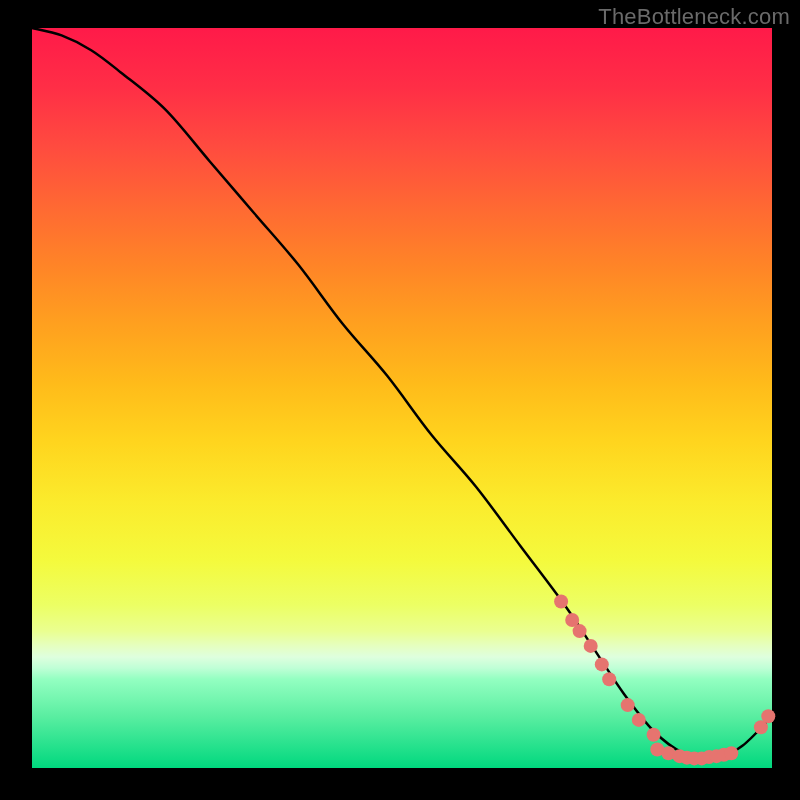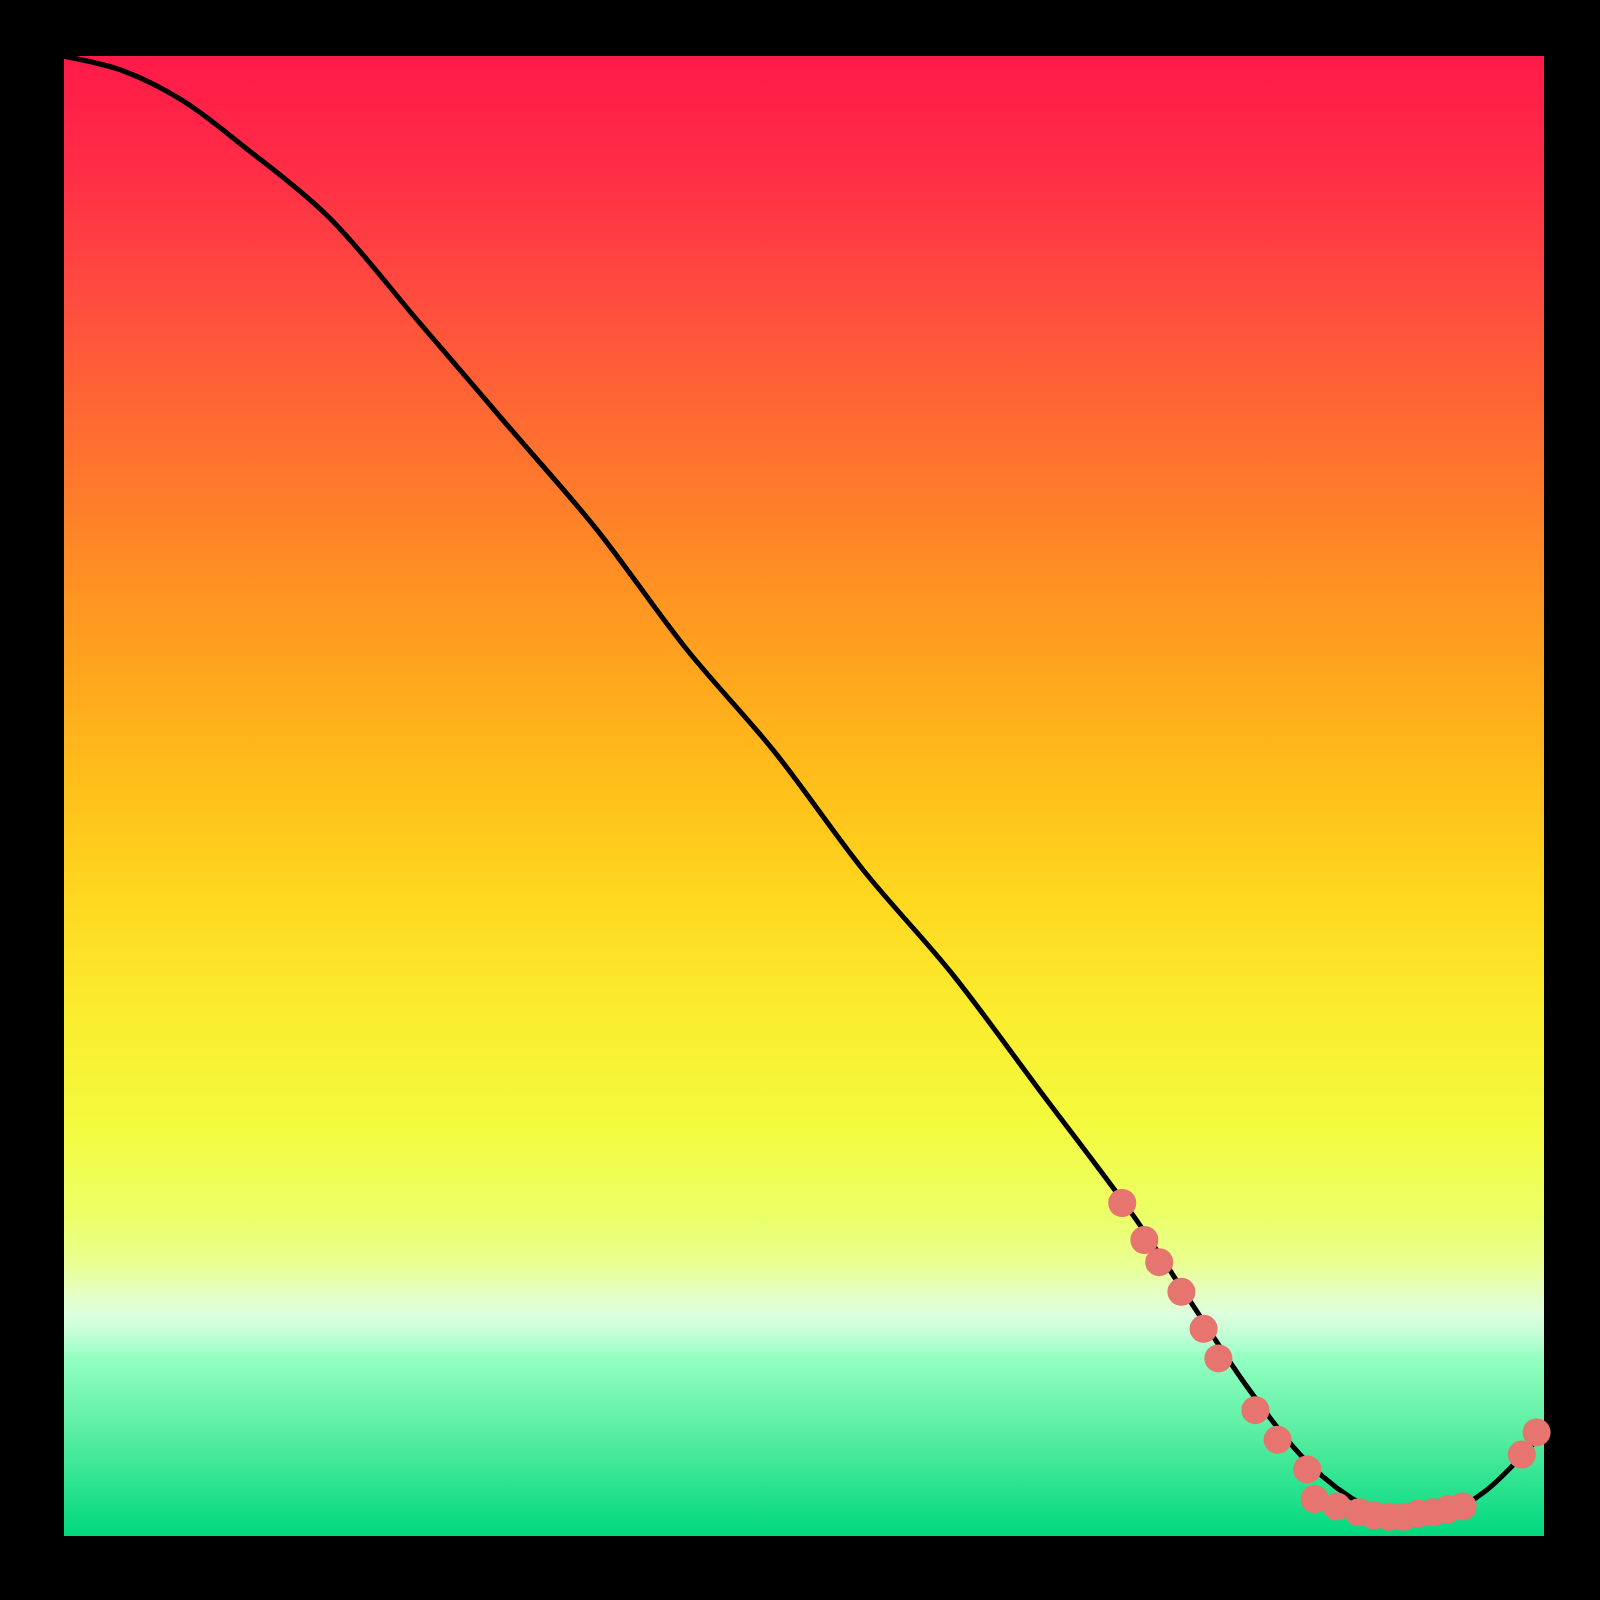--- a/index.html
+++ b/index.html
@@ -78,20 +78,21 @@
   }
   .point {
     fill: #e6746f;
     stroke: none;
   }
 </style>
 </head>
 <body>
 
 <div class="chart-container">
+  <div class="watermark">TheBottleneck.com</div>
 
   <div class="plot-area">
     <div class="gradient-bg"></div>
     <svg class="overlay" viewBox="0 0 740 740" preserveAspectRatio="none">
       <path id="curve-path" class="curve" d="M 0 0 C 4.933333333333334 1.2333333333333296, 19.733333333333334 3.6999999999999695, 29.6 7.399999999999977 C 39.46666666666667 11.099999999999985, 49.333333333333336 16.03333333333336, 59.2 22.200000000000045 C 69.06666666666666 28.36666666666673, 76.46666666666667 34.53333333333344, 88.8 44.40000000000009 C 101.13333333333333 54.266666666666744, 118.39999999999999 66.59999999999998, 133.2 81.39999999999998 C 148 96.19999999999997, 162.79999999999998 115.93333333333338, 177.6 133.20000000000005 C 192.4 150.46666666666673, 207.2 167.73333333333335, 222 185 C 236.8 202.26666666666665, 251.59999999999997 218.29999999999995, 266.4 236.79999999999995 C 281.2 255.29999999999995, 296 277.5, 310.8 296 C 325.6 314.5, 340.4 329.29999999999995, 355.2 347.79999999999995 C 370 366.29999999999995, 384.8 388.5, 399.6 407 C 414.40000000000003 425.5, 429.2 440.3, 444 458.8 C 458.8 477.3, 473.6 498.26666666666665, 488.40000000000003 518 C 503.20000000000005 537.7333333333333, 520.4666666666666 559.9333333333334, 532.8 577.2 C 545.1333333333333 594.4666666666667, 552.5333333333333 606.8000000000001, 562.4 621.6 C 572.2666666666667 636.4, 582.1333333333333 652.4333333333334, 592 666 C 601.8666666666667 679.5666666666666, 611.7333333333333 693.1333333333333, 621.6 703 C 631.4666666666667 712.8666666666667, 641.3333333333334 720.2666666666667, 651.2 725.2 C 661.0666666666667 730.1333333333334, 670.9333333333334 733.8333333333334, 680.8000000000001 732.6 C 690.6666666666667 731.3666666666667, 700.5333333333333 725.1999999999999, 710.4 717.8 C 720.2666666666667 710.4, 735.0666666666666 693.1333333333333, 740 688.2"></path>
       <g id="points-group">
           <circle cx="529.1" cy="573.5" r="7" class="point"></circle>
           <circle cx="540.1999999999999" cy="592" r="7" class="point"></circle>
           <circle cx="547.6" cy="603.1" r="7" class="point"></circle>
           <circle cx="558.7" cy="617.9" r="7" class="point"></circle>

